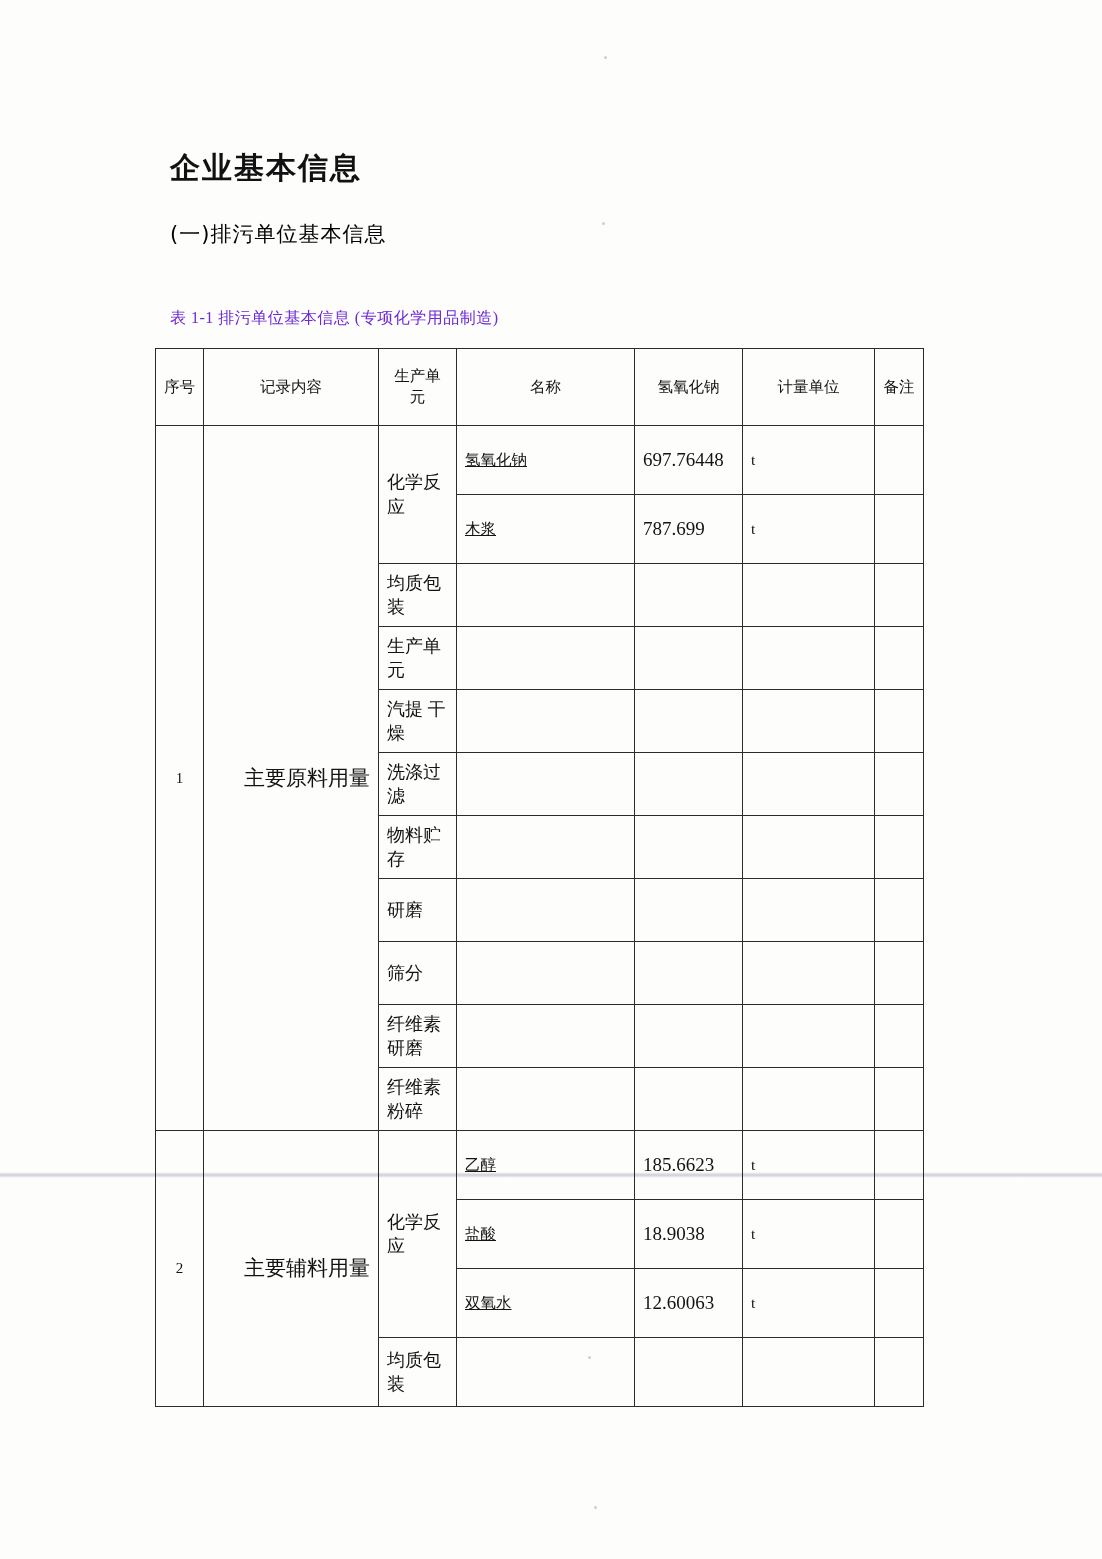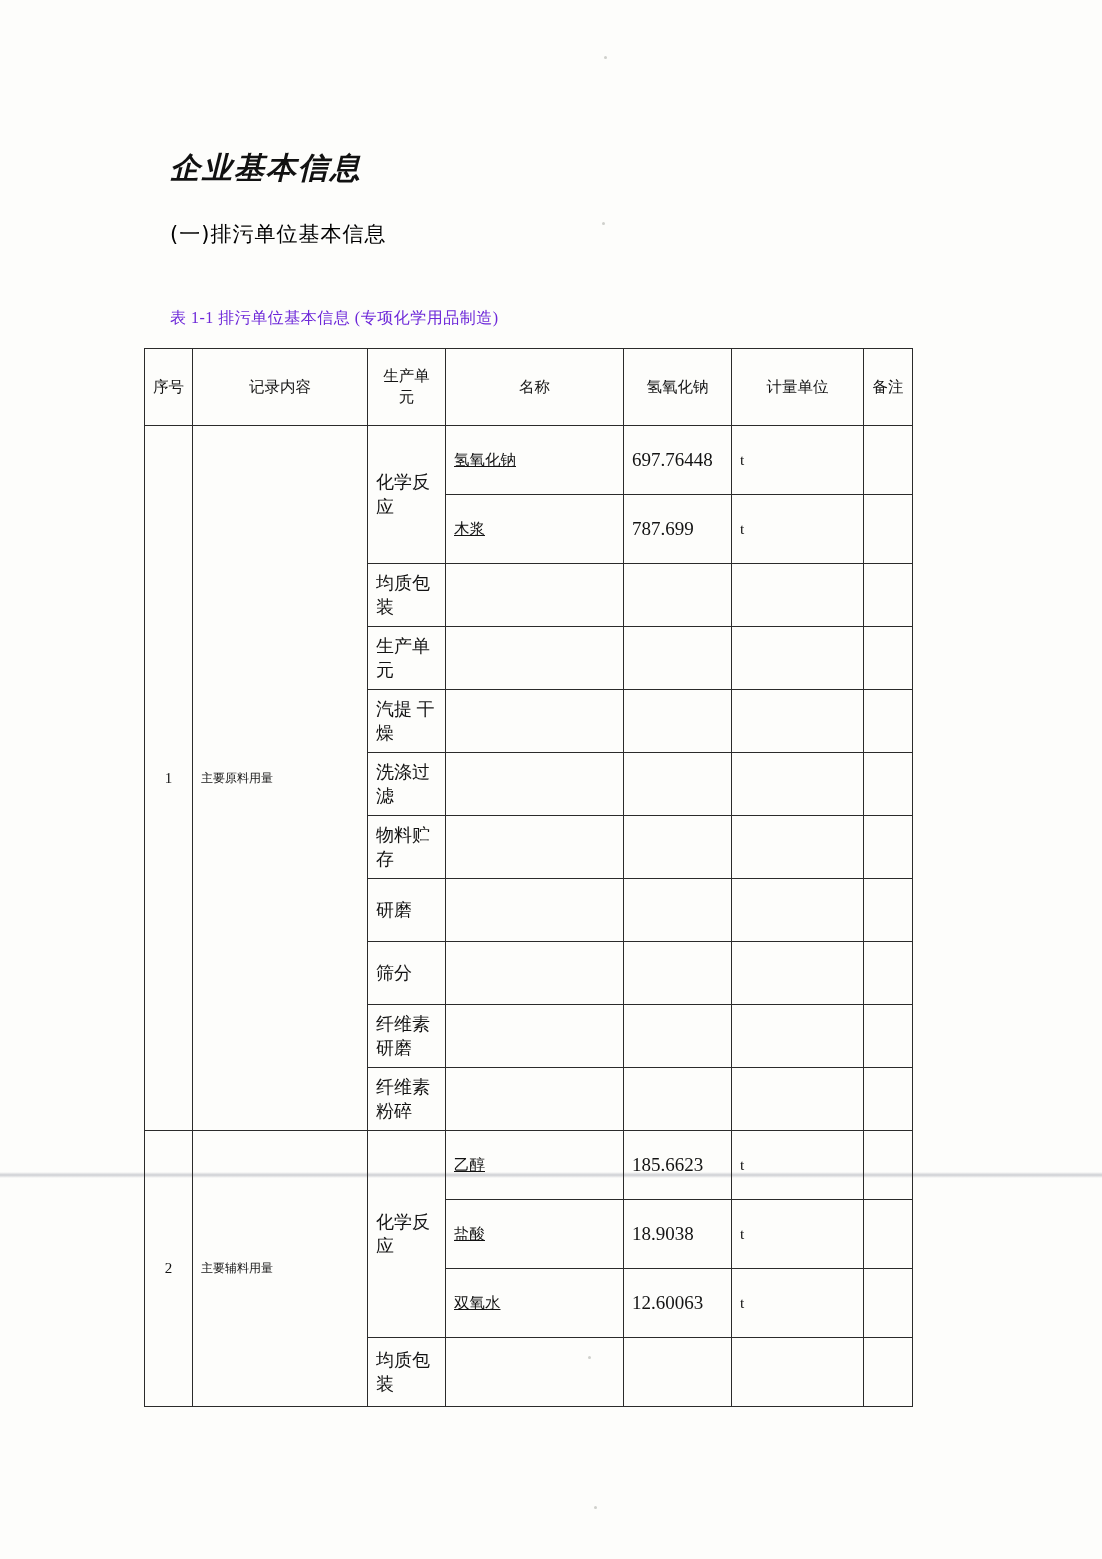--- a/index.html
+++ b/index.html
@@ -48,21 +48,20 @@
   h1.doc-title {
     position: absolute;
     left: 170px;
     top: 148px;
     margin: 0;
     font-size: 30px;
     font-weight: bold;
     letter-spacing: 2px;
     font-family: "DejaVu Sans", "Liberation Sans", sans-serif;
     color: #111;
-    font-style: italic;
   }
 
   .section-title {
     position: absolute;
     left: 170px;
     top: 220px;
     font-size: 21px;
     letter-spacing: 1px;
     font-family: "DejaVu Sans", "Liberation Sans", sans-serif;
     color: #000000;
@@ -72,21 +71,21 @@
     position: absolute;
     left: 170px;
     top: 308px;
     font-size: 16px;
     letter-spacing: 0.5px;
     color: #6d28d9;
   }
 
   table.main-table {
     position: absolute;
-    left: 144px;
+    left: 155px;
     top: 348px;
     width: 768px;
     border-collapse: collapse;
     table-layout: fixed;
     font-size: 15px;
   }
   table.main-table td, table.main-table th {
     border: 1.3px solid #2b2b2b;
     padding: 6px 8px;
     vertical-align: middle;
@@ -97,22 +96,22 @@
   th.col-head {
     text-align: center;
     height: 64px;
     font-size: 15.5px;
   }
   td.idx {
     text-align: center;
     font-size: 15px;
   }
   td.record {
-    text-align: left;
-    font-size: 12px;
+    text-align: right;
+    font-size: 21px;
   }
   td.unit-cell {
     text-align: left;
     font-size: 18px;
     padding-left: 10px;
   }
   td.name-cell {
     text-align: left;
     padding-left: 14px;
     font-size: 15.5px;

